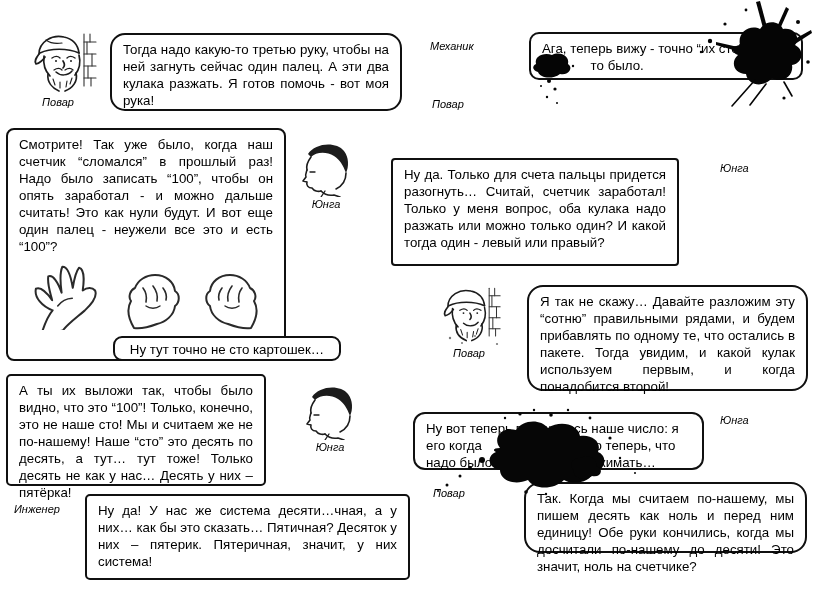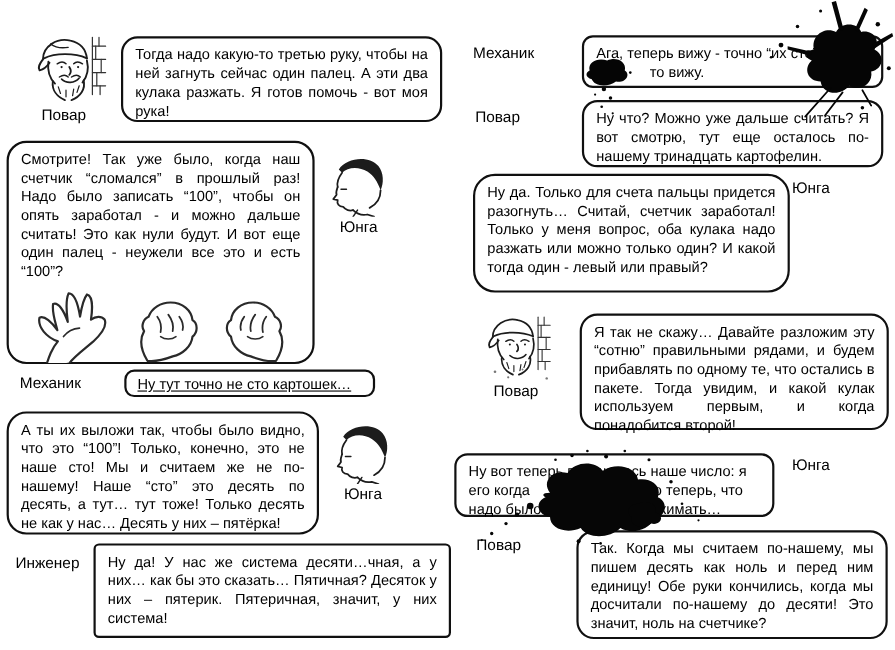--- a/index.html
+++ b/index.html
@@ -7,26 +7,26 @@
   .page {
     position:relative; width:814px; height:591px; background:#ffffff;
     font-family:"Liberation Sans","DejaVu Sans",sans-serif; color:#000;
     overflow:hidden;
   }
   .bubble {
     position:absolute; background:#fff; border:2px solid #101010;
     border-radius:16px; padding:6px 11px;
     font-size:13.3px; line-height:17px; text-align:justify; z-index:2;
   }
-  .bubble.small { border-radius:9px; padding:3px 10px; text-align:left;text-decoration:underline; }
+  .bubble.small { border-radius:9px; padding:3px 10px; text-align:center; }
   .bubble.lines { text-align:left; }
   .bline { display:flex; white-space:nowrap; height:17px; align-items:baseline; }
   .gap { display:inline-block; height:1px; }
   .label {
-    position:absolute; font-size:14px; z-index:1; white-space:nowrap;
+    position:absolute; font-style:italic; font-size:11px; z-index:1; white-space:nowrap;
   }
   .label.center { text-align:center; }
   .portrait { position:absolute; z-index:1; }
   .blot { position:absolute; z-index:6; pointer-events:none; }
   .hands { display:flex; justify-content:space-between; align-items:flex-end; padding:0 4px; margin-top:3px; }
 </style>
 </head>
 <body>
 
 <div class="page">
@@ -53,21 +53,21 @@
         <path d="M30 42 C34 46 42 46 46 41" stroke-width="1.5"></path>
         <path d="M28 40 C31 38 34 38 36 40 M39 40 C42 38 45 38 47 40" stroke-width="1.3"></path>
         <path d="M22 44 C21 52 26 58 33 61 M50 43 C52 51 47 58 39 61"></path>
         <path d="M27 49 L29 55 M34 52 L34 58 M41 51 L40 57 M46 48 L44 54" stroke-width="1.1"></path>
       </g>
     </svg>
   </div>
   <div class="label center" style="left:16px;top:96px;width:84px">Повар</div>
   <div class="bubble" style="left:110px;top:33px;width:292px;height:78px;border-radius:15px">Тогда надо какую-то третью руку, чтобы на ней загнуть сейчас один палец. А эти два кулака разжать. Я готов помочь - вот моя рука!</div>
 
-  <div class="bubble" style="left:6px;top:128px;width:280px;height:203px;border-radius:18px">
+  <div class="bubble" style="left:6px;top:128px;width:280px;height:233px;border-radius:8px">
     <div>Смотрите! Так уже было, когда наш счетчик “сломался” в прошлый раз! Надо было записать “100”, чтобы он опять заработал - и можно дальше считать! Это как нули будут. И вот еще один палец - неужели все это и есть “100”?</div>
     <div class="hands">
       <span>
         <svg width="84" height="72" viewBox="0 0 84 72">
           <g fill="#fff" stroke="#2a2a2a" stroke-width="2" stroke-linejoin="round" stroke-linecap="round" transform="rotate(-14 42 40)">
             <path d="M10 70 C16 60 20 54 27 49 C18 43 12 32 16 24 C21 23 26 31 29 39 C29 31 28 22 31 15 C36 14 39 23 40 34 C41 25 43 14 47 9 C52 10 53 20 52 32 C55 25 59 17 63 14 C67 16 66 25 61 37 C66 35 71 36 73 40 C74 46 67 52 58 57 C48 62 38 66 32 71 Z"></path>
             <path d="M33 46 C38 42 44 41 49 42" fill="none" stroke-width="1.5"></path>
           </g>
         </svg>
       </span>
@@ -104,21 +104,21 @@
         <path d="M33 51 C36 54 41 56 46 55 L52 57"></path>
         <path d="M37 51 L33 57" stroke-width="1.3"></path>
       </g>
     </svg>
   </div>
   <div class="label center" style="left:294px;top:198px;width:64px">Юнга</div>
 
   <div class="label" style="left:18px;top:340px">Механик</div>
   <div class="bubble small" style="left:113px;top:336px;width:228px;height:25px">Ну тут точно не сто картошек…</div>
 
-  <div class="bubble" style="left:6px;top:374px;width:284px;height:112px;border-radius:18px">А ты их выложи так, чтобы было видно, что это “100”! Только, конечно, это не наше сто! Мы и считаем же не по-нашему! Наше “сто” это десять по десять, а тут… тут тоже! Только десять не как у нас… Десять у них – пятёрка!</div>
+  <div class="bubble" style="left:6px;top:374px;width:260px;height:112px;border-radius:5px">А ты их выложи так, чтобы было видно, что это “100”! Только, конечно, это не наше сто! Мы и считаем же не по-нашему! Наше “сто” это десять по десять, а тут… тут тоже! Только десять не как у нас… Десять у них – пятёрка!</div>
   <div class="portrait" style="left:292px;top:383px;width:72px;height:57px">
     <svg width="72" height="57" viewBox="0 0 72 57">
       <g fill="none" stroke="#1c1c1c" stroke-width="1.6" stroke-linecap="round" stroke-linejoin="round">
         <path d="M20 14 C27 3 48 1 56 11 C61 17 61 27 58 33 C55 25 52 20 46 16 C38 11 28 12 23 17 Z" fill="#1c1c1c" stroke="none"></path>
         <path d="M23 17 C20 21 18 26 19 30"></path>
         <path d="M19 30 C18 33 17 35 18 37 L15 41 L19 42 C18 45 20 48 24 48 C26 51 30 52 33 51"></path>
         <path d="M22 32 L27 32" stroke-width="1.3"></path>
         <path d="M58 33 C58 40 54 46 48 49"></path>
         <path d="M33 51 C36 54 41 56 46 55 L52 57"></path>
         <path d="M37 51 L33 57" stroke-width="1.3"></path>
@@ -129,28 +129,27 @@
 
   <div class="label" style="left:14px;top:503px">Инженер</div>
   <div class="bubble" style="left:85px;top:494px;width:325px;height:86px;border-radius:5px">Ну да! У нас же система десяти…чная, а у них… как бы это сказать… Пятичная? Десяток у них – пятерик. Пятеричная, значит, у них система!</div>
 
   <div class="label" style="left:430px;top:40px">Механик</div>
   <div class="bubble lines" style="left:529px;top:32px;width:274px;height:48px;border-radius:10px">
     <div class="bline">Ага, теперь вижу - точно “их сто”</div>
     <div class="bline">
       <span>по</span>
         <span class="gap" style="width:34px"></span>
-        <span>то вижу.</span>
+        <span>то было.</span>
     </div>
   </div>
 
   <div class="label" style="left:432px;top:98px">Повар</div>
-  <div class="bubble" style="left:529px;top:91px;width:274px;height:61px;border-radius:14px">Ну что? Можно уже дальше считать? Я вот смотрю, тут еще осталось по-нашему тринадцать картофелин.</div>
-
-  <div class="bubble" style="left:430px;top:158px;width:288px;height:108px;border-radius:20px">Ну да. Только для счета пальцы придется разогнуть… Считай, счетчик заработал! Только у меня вопрос, оба кулака надо разжать или можно только один? И какой тогда один - левый или правый?</div>
+
+  <div class="bubble" style="left:391px;top:158px;width:288px;height:108px;border-radius:4px">Ну да. Только для счета пальцы придется разогнуть… Считай, счетчик заработал! Только у меня вопрос, оба кулака надо разжать или можно только один? И какой тогда один - левый или правый?</div>
   <div class="label" style="left:720px;top:162px">Юнга</div>
 
   <div class="portrait" style="left:436px;top:283px;width:66px;height:62px">
     <svg width="66" height="62" viewBox="0 0 72 64">
       <g fill="none" stroke="#1c1c1c" stroke-width="1.7" stroke-linecap="round" stroke-linejoin="round">
         <g stroke-width="1.1" stroke="#333">
           <path d="M58 4 L58 56"></path>
             <path d="M58 12 H70 M58 24 H70 M58 36 H70 M58 48 H70"></path>
           <path d="M64 4 V12 M61 12 V24 M66 24 V36 M62 36 V48 M65 48 V56"></path>
         </g>
@@ -182,21 +181,21 @@
     </div>
     <div class="bline">
       <span>надо было</span>
         <span class="gap" style="width:84px"></span>
         <span>разжимать…</span>
     </div>
   </div>
   <div class="label" style="left:720px;top:414px">Юнга</div>
 
   <div class="label" style="left:433px;top:487px">Повар</div>
-  <div class="bubble" style="left:524px;top:482px;width:283px;height:99px;border-radius:16px">Так. Когда мы считаем по-нашему, мы пишем десять как ноль и перед ним единицу! Обе руки кончились, когда мы досчитали по-нашему до десяти! Это значит, ноль на счетчике?</div>
+  <div class="bubble" style="left:524px;top:482px;width:283px;height:71px;border-radius:16px">Так. Когда мы считаем по-нашему, мы пишем десять как ноль и перед ним единицу! Обе руки кончились, когда мы досчитали по-нашему до десяти! Это значит, ноль на счетчике?</div>
 
   <div class="blot" style="left:680px;top:0">
     <svg width="134" height="112" viewBox="0 0 134 112">
       <g fill="#050505" stroke="none">
         <path d="M60 45 C57 32 70 24 80 29 C85 20 99 20 103 29 C114 27 121 37 115 45 C125 50 123 63 112 65 C114 76 102 84 92 78 C84 88 68 86 66 74 C54 74 50 62 58 55 C50 52 52 46 60 45 Z"></path>
         <path d="M83 28 L76 2 L80 1 L87 27 Z"></path>
         <path d="M97 27 L106 7 L109 9 L100 29 Z"></path>
         <path d="M113 40 L131 30 L132 33 L115 44 Z"></path>
         <path d="M58 47 L36 42 L36 45 L57 51 Z"></path>
         <circle cx="30" cy="41" r="2.2"></circle>

